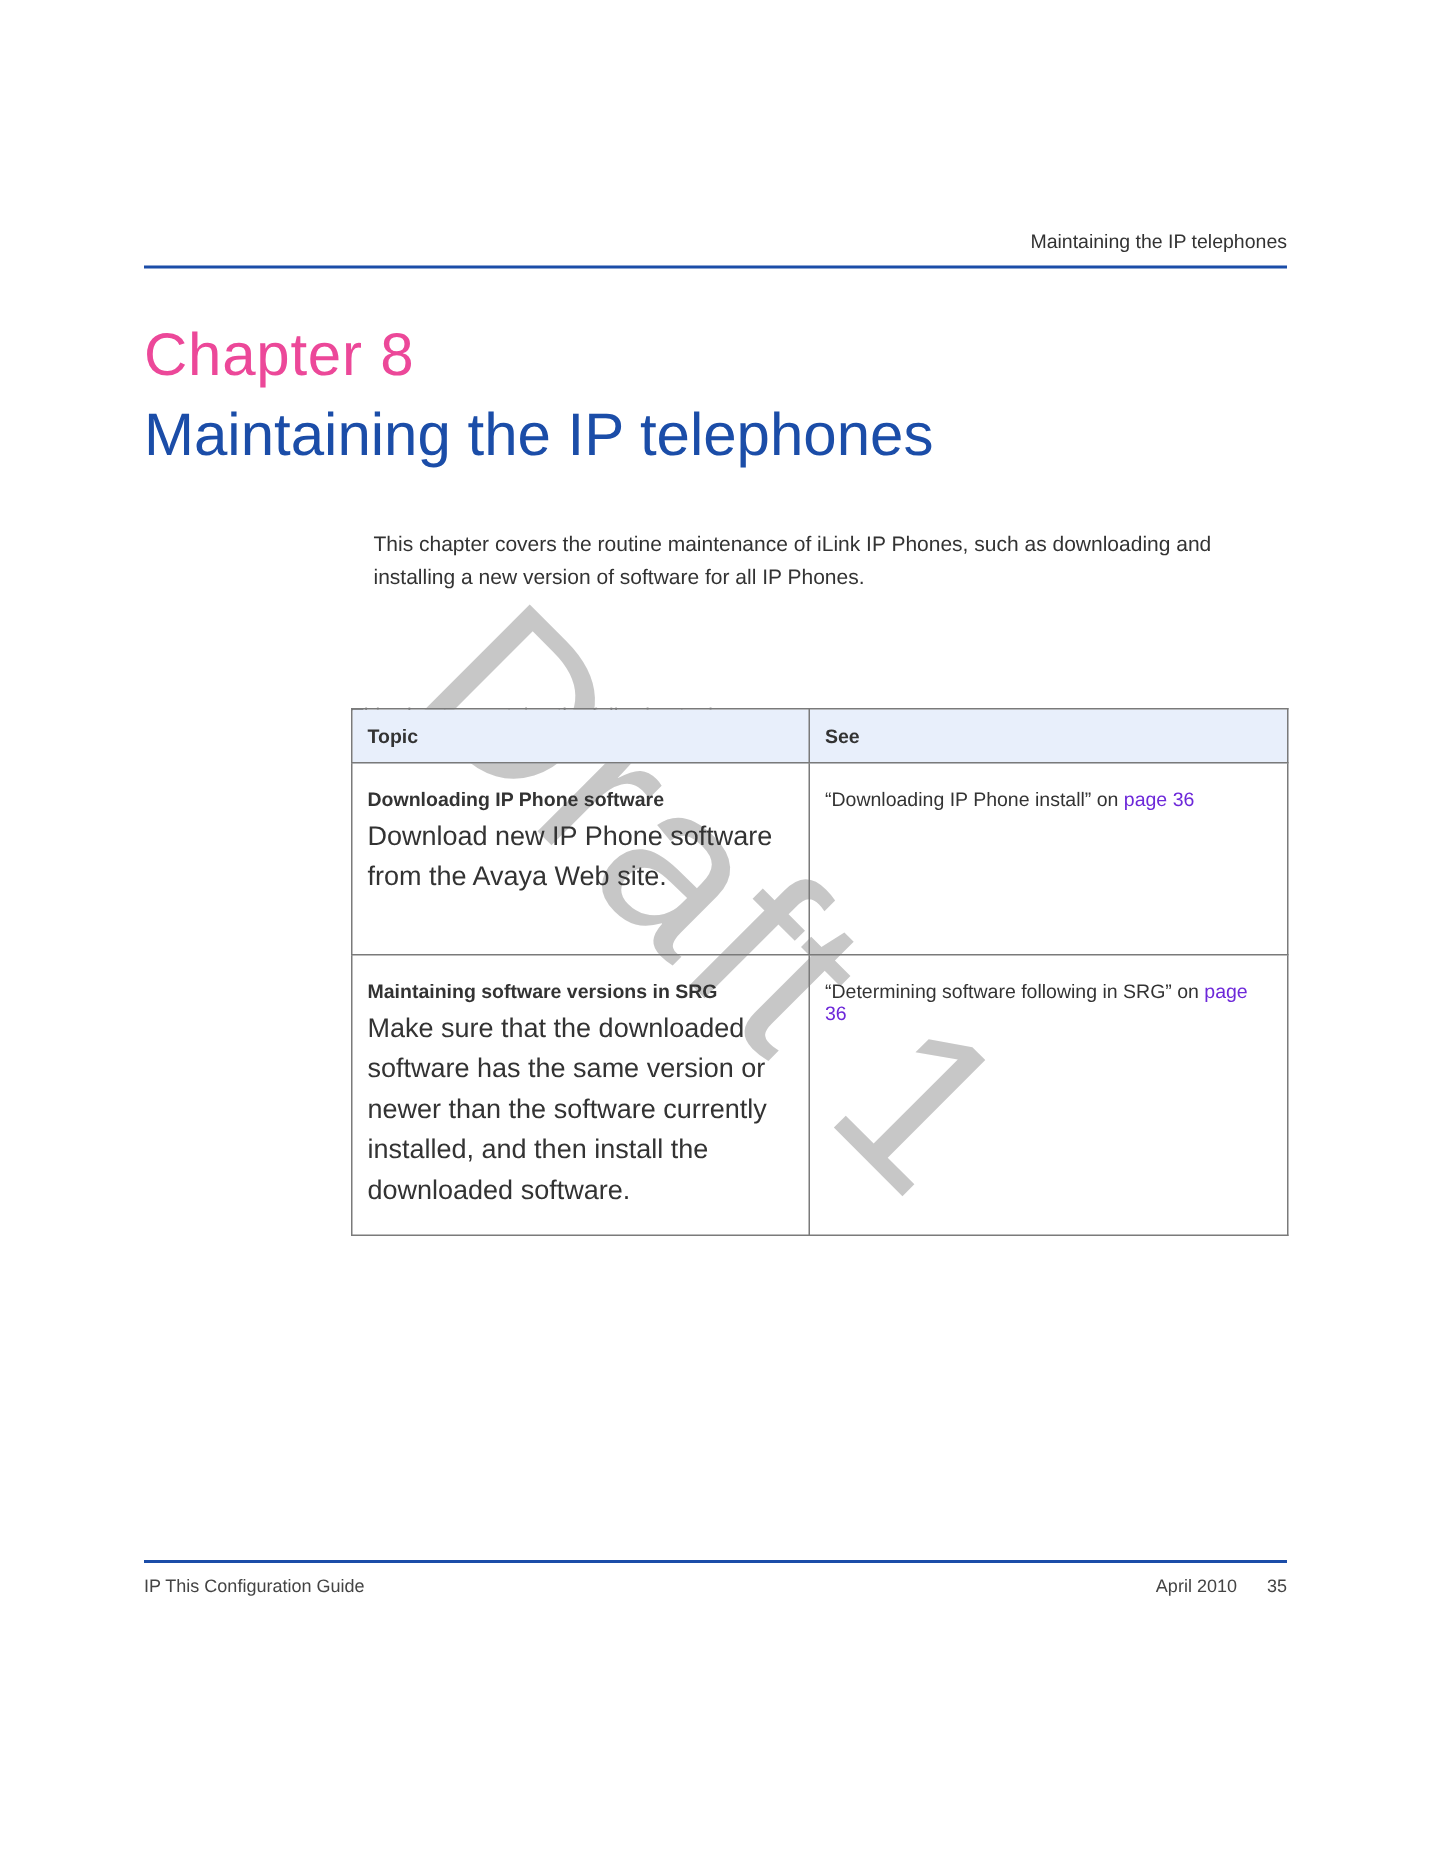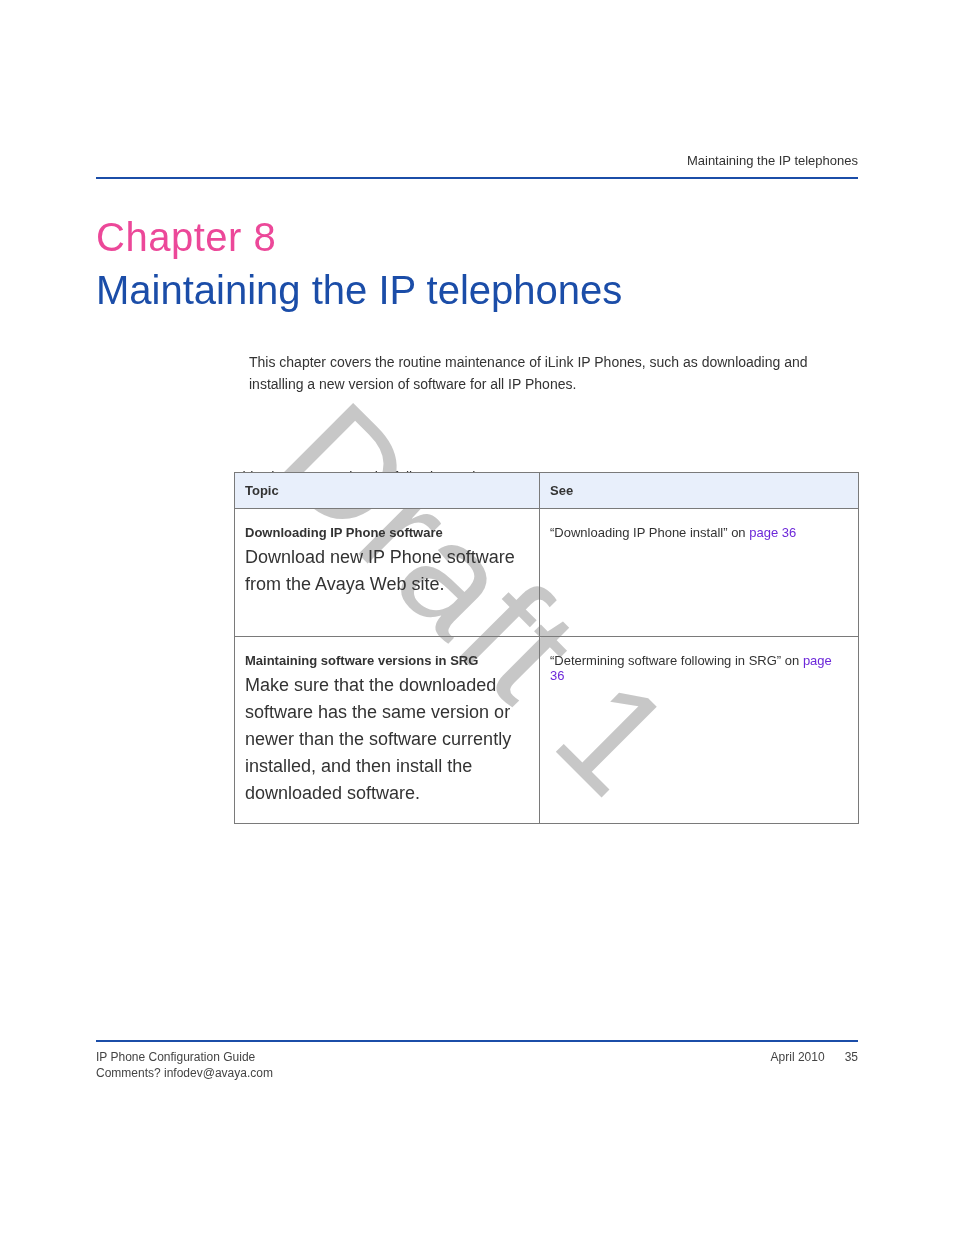--- a/index.html
+++ b/index.html
@@ -172,24 +172,20 @@
           <span>“Determining software following in SRG” on </span><span class="page-link">page 36</span>
         </td>
       </tr>
     </tbody>
   </table>
 </div>
 
 <div class="bottom-rule"></div>
 <div class="footer">
   <div class="line">
-    <span>IP Phone Configuration Guide</span>
+    <span>IP This Configuration Guide</span>
     <span>
       <span>April 2010</span>
       &nbsp;&nbsp;&nbsp;&nbsp;
       <span>35</span>
     </span>
   </div>
-  <div class="line">
-    <span>Comments? infodev@avaya.com</span>
-    <span></span>
-  </div>
 </div>
 
 </body></html>

